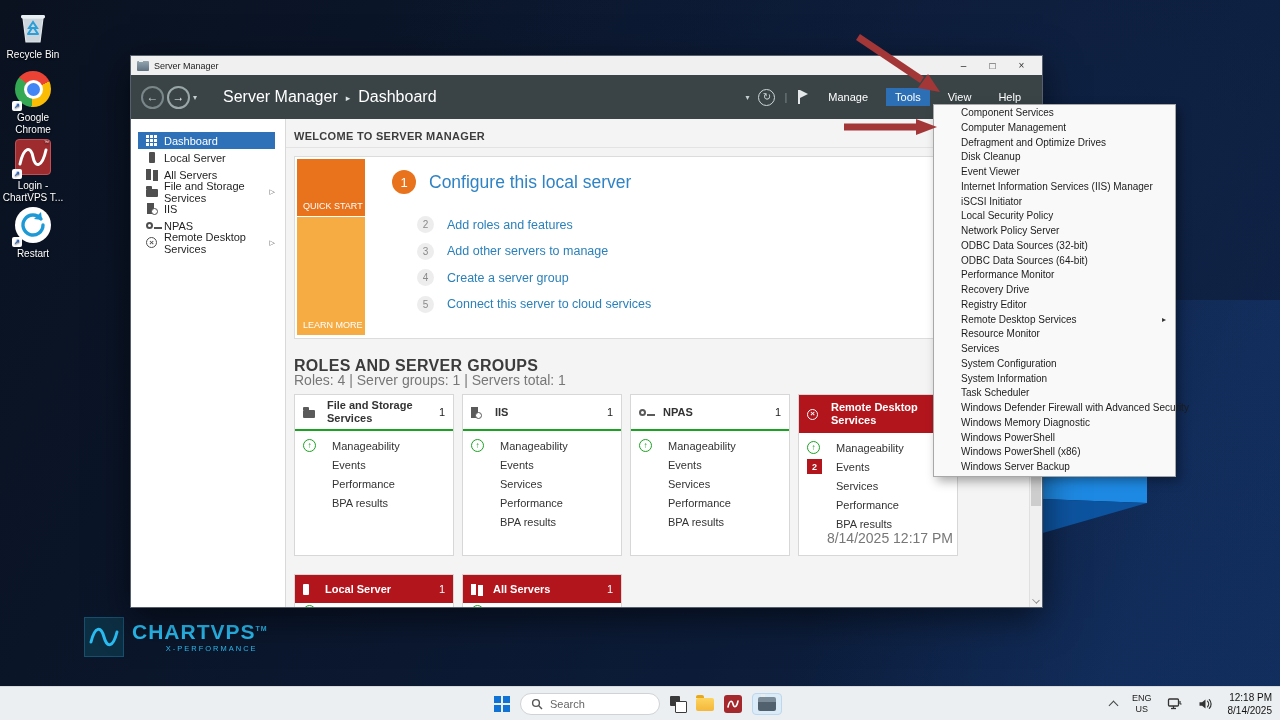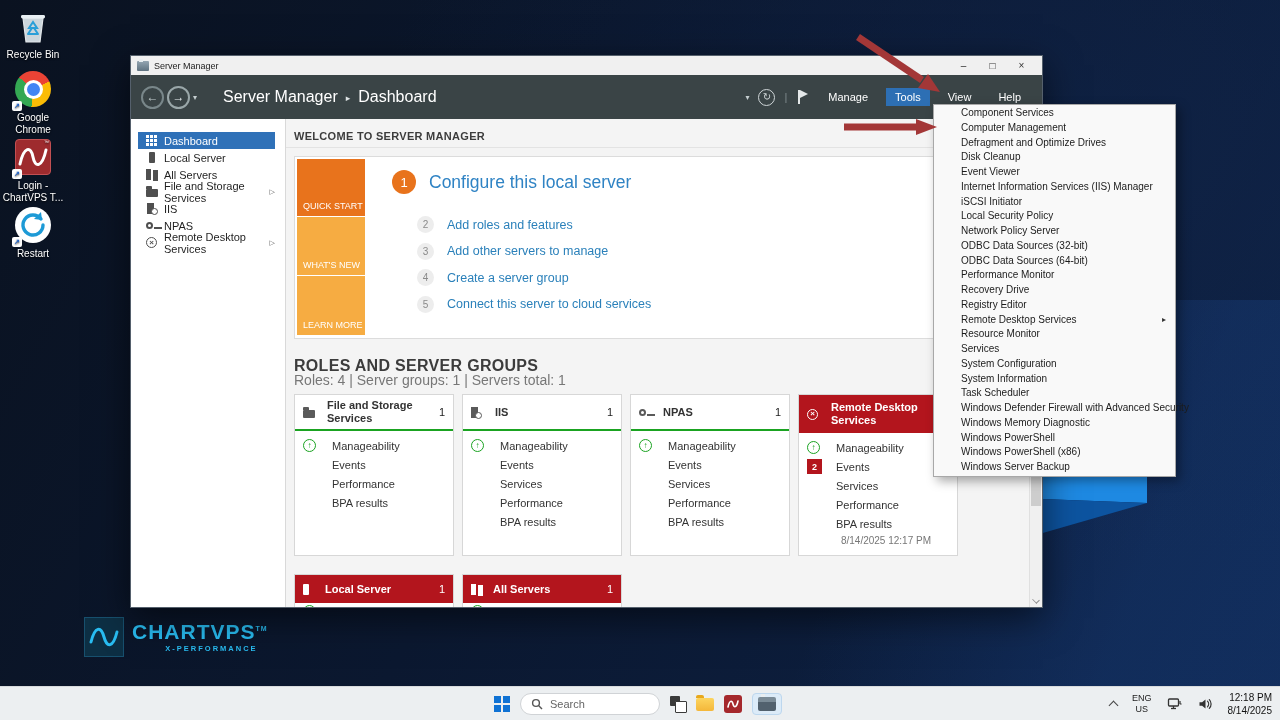--- a/index.html
+++ b/index.html
@@ -28,21 +28,21 @@
   .login-art{width:36px;height:36px;margin:1px auto;background:#9e2b2e;border-radius:4px;position:relative;border:1px solid #c25053}
   .tm-mini{position:absolute;right:1px;top:0;font-size:5px;color:#fff}
   .restart-art{width:36px;height:36px;margin:1px auto;border-radius:50%;background:#fff;position:relative}
 
   
   .brand{position:absolute;left:84px;top:617px;display:flex;gap:8px;align-items:flex-start;z-index:5}
   .brand-icon{width:40px;height:40px;background:#0d2f44;border:1px solid #17506e;display:flex;align-items:center;justify-content:center}
   .brand-col{padding-top:4px}
   .brand-name{font-size:21px;font-weight:700;color:#29bdf2;letter-spacing:1px;line-height:1}
   .brand-name sup{font-size:7px;vertical-align:super}
-  .brand-tag{font-size:7.5px;font-weight:700;letter-spacing:2px;color:#29bdf2;text-align:right;padding-right:10px;margin-top:2px}
+  .brand-tag{font-size:7.5px;font-weight:400;letter-spacing:2px;color:#29bdf2;text-align:right;padding-right:10px;margin-top:2px}
 
   
   .win{position:absolute;left:130px;top:55px;width:913px;height:553px;background:#fff;z-index:10;
     border:1px solid #55606c;box-shadow:0 10px 34px rgba(0,0,0,.55)}
   .titlebar{height:19px;background:#f0f0f0;display:flex;align-items:center;padding:0 6px;font-size:9px;color:#1d1d1d}
   .tb-appicon{width:12px;height:10px;border-radius:1px;background:linear-gradient(#94a5b1,#5f7280);margin-right:5px;position:relative}
   .tb-appicon::after{content:'';position:absolute;left:2px;top:-2px;width:4px;height:3px;background:#e8edf0}
   .tb-controls{margin-left:auto;display:flex}
   .tbc{width:29px;text-align:center;font-size:10px;color:#333;line-height:19px}
 
@@ -113,21 +113,21 @@
   .ccount{font-size:11px;color:#222;margin-left:6px}
   .card.alert .chead{background:#b3151d;border-bottom:none;height:38px}
   .card.alert .ctitle{color:#fff}
   .card.alert .cic{color:#fff}
   .crows{padding-top:5px}
   .crow{height:19px;display:flex;align-items:center;padding-left:8px;font-size:11px;color:#333;cursor:pointer}
   .icol{flex:0 0 29px;display:flex;align-items:center}
   .upic{width:13px;height:13px;border:1.5px solid #1aa321;border-radius:50%;color:#1aa321;font-size:8px;font-weight:700;
     display:flex;align-items:center;justify-content:center;background:#fff}
   .ebadge{width:15px;height:15px;background:#b3151d;color:#fff;font-size:9px;font-weight:700;display:flex;align-items:center;justify-content:center}
-  .cfoot{position:absolute;right:26px;bottom:9px;font-size:10px;color:#777}
+  .cfoot{position:absolute;right:4px;bottom:9px;font-size:14px;color:#777}
 
   .bcard{position:absolute;top:455px;width:160px;height:35px;background:#fff;border:1px solid #d7d7d7;overflow:hidden}
   .bcard.b0{left:8px}.bcard.b1{left:176px}
   .bhead{height:28px;background:#b3151d;color:#fff;display:flex;align-items:center;padding:0 8px}
   .bhead .cic{color:#fff;flex:0 0 22px}
   .btitle{flex:1;font-size:11px;font-weight:700}
   .bslice{padding:2px 0 0 8px}
 
   .sbar{position:absolute;right:0;top:0;bottom:0;width:13px;background:#f0f0f0;border-left:1px solid #e0e0e0}
   .sthumb{position:absolute;left:1px;right:1px;top:312px;height:75px;background:#cdcdcd}
@@ -312,23 +312,20 @@
       </div>
 
       <div class="content">
         <div class="welcome-h">WELCOME TO SERVER MANAGER</div>
         <div class="hline"></div>
 
         <div class="tile">
           <div class="strip">
             <div class="stab qs">
                 <span>QUICK START</span>
-              </div>
-            <div class="stab wn">
-                <span>WHAT'S NEW</span>
               </div>
             <div class="stab lm">
                 <span>LEARN MORE</span>
               </div>
           </div>
           <div class="steps">
 
               <div class="step primary">
                 <span class="scircle">1</span>
                 <span class="slabel">Configure this local server</span>

